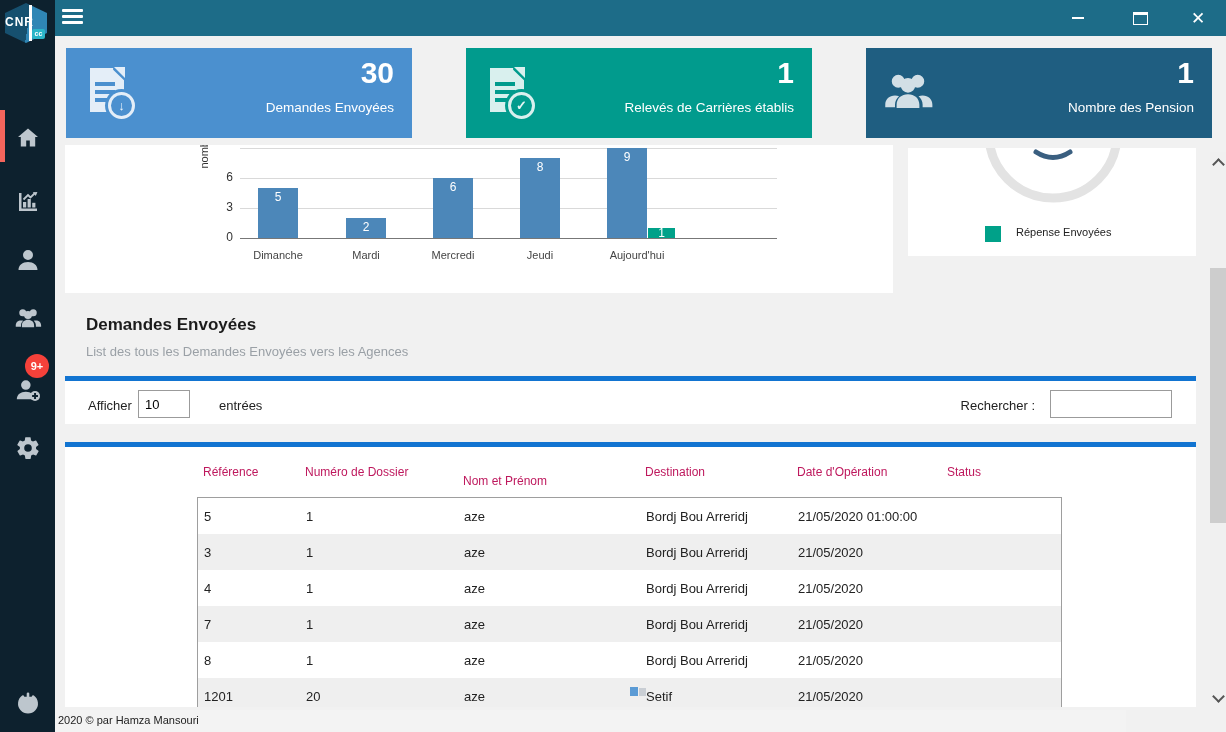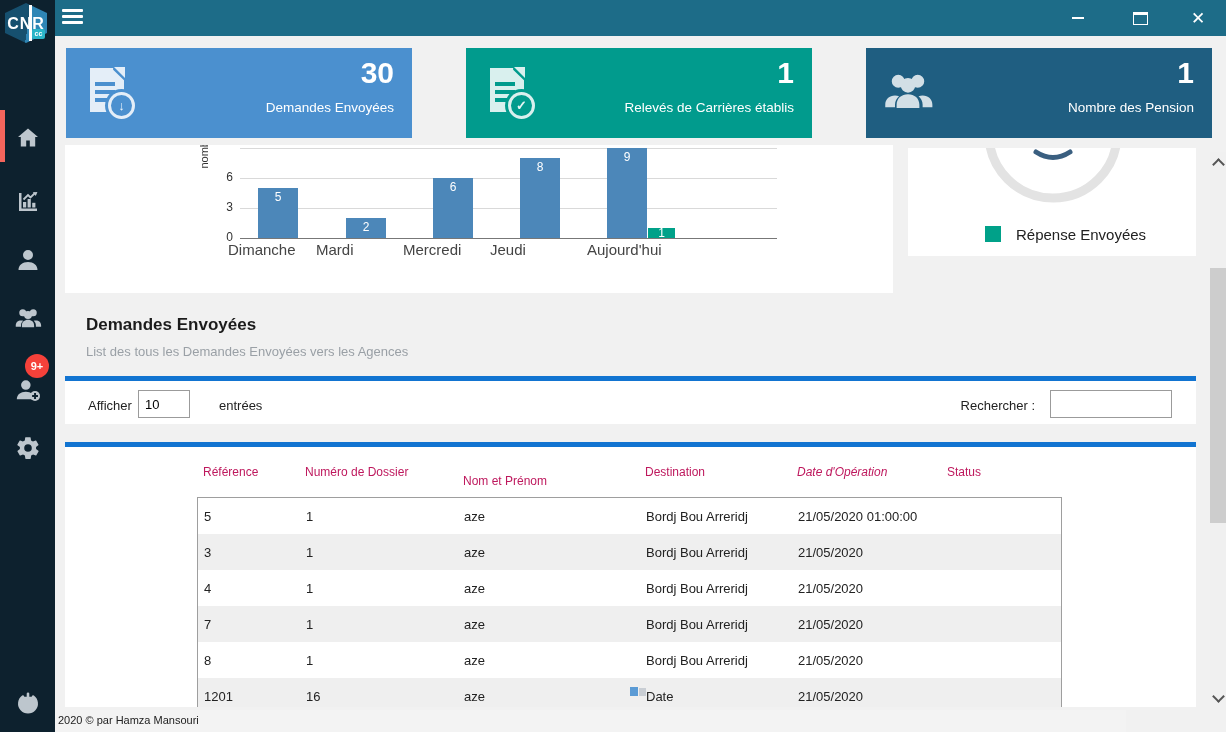--- a/index.html
+++ b/index.html
@@ -13,21 +13,21 @@
   .win-btn.min{left:1008px;} .win-btn.max{left:1070px;} .win-btn.close{left:1128px;font-size:17px;}
   .win-btn.min span{display:block;width:12px;height:2.5px;background:#fff;}
   .win-btn.max span{display:block;width:13px;height:9px;border:1.5px solid #fff;border-top:3.5px solid #fff;}
 
   
   .sidebar{position:absolute;left:0;top:0;width:55px;height:732px;background:#0d212e;z-index:6;}
   .logo{position:absolute;left:5px;top:3px;width:42px;height:40px;}
   .hex{position:absolute;inset:0;background:linear-gradient(100deg,#16506f 55%,#2f86b5 55%);
        clip-path:polygon(50% 0%,100% 25%,100% 75%,50% 100%,0% 75%,0% 25%);}
   .hex-line{position:absolute;left:58%;top:6%;bottom:6%;width:3px;background:#fff;}
-  .logo-text{position:absolute;left:0;right:0;top:12px;text-align:center;color:#fff;font-weight:bold;font-size:16px;letter-spacing:1px;}
+  .logo-text{position:absolute;left:0;right:0;top:12px;text-align:left;color:#fff;font-weight:bold;font-size:12px;letter-spacing:1px;}
   .logo-badge{position:absolute;left:27px;top:26px;width:13px;height:10px;background:#2ab5c8;color:#fff;
        font-size:7px;font-weight:bold;text-align:center;line-height:10px;border-radius:2px;}
   .nav-item{position:absolute;left:0;width:55px;height:44px;display:flex;align-items:center;justify-content:center;cursor:pointer;}
   .nav-item svg{fill:#bdc6cd;}
   .active-bar{position:absolute;left:0;top:110px;width:5px;height:52px;background:#f4655c;}
   .nav-badge{position:absolute;left:25px;top:-8px;width:24px;height:24px;background:#f5413a;border-radius:50%;
        color:#fff;font-size:11px;font-weight:bold;text-align:center;line-height:24px;}
 
   
   .stat-card{position:absolute;top:48px;width:346px;height:90px;color:#fff;z-index:3;}
@@ -45,23 +45,23 @@
   
   .card{position:absolute;background:#fff;}
   .barcard{left:65px;top:145px;width:828px;height:148px;overflow:hidden;}
   .donutcard{left:908px;top:148px;width:288px;height:108px;overflow:hidden;}
   .gridline{position:absolute;height:1px;background:#d9d9d9;left:175px;width:537px;}
   .axisline{position:absolute;height:1px;background:#777;left:175px;width:537px;top:93px;}
   .ytick{position:absolute;left:140px;width:28px;text-align:right;font-size:12px;color:#333;}
   .ylab{position:absolute;left:133px;top:-4px;writing-mode:vertical-rl;transform:rotate(180deg);font-size:11px;color:#333;}
   .bar{position:absolute;}
   .bar-label{position:absolute;width:100%;text-align:center;color:#fff;font-size:12px;top:2px;}
-  .xlab{position:absolute;top:96px;width:100px;font-size:15px;color:#444;}
+  .xlab{position:absolute;top:104px;width:100px;text-align:center;font-size:11px;color:#444;}
   .legend-sq{position:absolute;left:77px;top:78px;width:16px;height:16px;background:#00a189;}
-  .legend-txt{position:absolute;left:108px;top:78px;font-size:15px;color:#222;}
+  .legend-txt{position:absolute;left:108px;top:78px;font-size:11px;color:#222;}
 
   
   .sec-title{position:absolute;left:86px;top:315px;font-size:17px;font-weight:bold;color:#1c1c1c;}
   .sec-sub{position:absolute;left:86px;top:344px;font-size:13px;color:#9aa0a6;}
 
   
   .bluebar{position:absolute;left:65px;width:1131px;background:#fff;border-top:5px solid var(--accent,#1274d1);box-sizing:border-box;}
   .filterbar{top:376px;height:48px;}
   .tablecard{top:442px;height:265px;overflow:hidden;}
   .flabel{position:absolute;font-size:13px;color:#222;top:17px;}
@@ -251,21 +251,21 @@
     <span class="flabel" style="left:870px;width:100px;text-align:right;">Rechercher :</span>
     <input class="fi" style="left: 985px; width: 122px;" value="">
   </div>
 
   <div class="bluebar tablecard">
     <div id="thead-row">
         <span class="thead-cell" style="left: 138px;">Référence</span>
         <span class="thead-cell" style="left: 240px;">Numéro de Dossier</span>
         <span class="thead-cell" style="left: 398px; margin-top: 9px;">Nom et Prénom</span>
         <span class="thead-cell" style="left: 580px;">Destination</span>
-        <span class="thead-cell" style="left: 732px; font-style: italic;">Date d'Opération</span>
+        <span class="thead-cell" style="left: 732px;">Date d'Opération</span>
         <span class="thead-cell" style="left: 882px;">Status</span>
       </div>
     <div class="tbox">
       <table class="dt" id="data-table">
           <colgroup>
             <col style="width: 102px;">
             <col style="width: 158px;">
             <col style="width: 182px;">
             <col style="width: 152px;">
             <col style="width: 150px;">
@@ -307,23 +307,23 @@
             <tr>
               <td>8</td>
               <td>1</td>
               <td>aze</td>
               <td>Bordj Bou Arreridj</td>
               <td>21/05/2020</td>
               <td></td>
             </tr>
             <tr>
               <td>1201</td>
-              <td>16</td>
-              <td>aze</td>
-              <td>Date</td>
+              <td>20</td>
+              <td>aze</td>
+              <td>Setif</td>
               <td>21/05/2020</td>
               <td></td>
             </tr>
           </tbody>
         </table>
     </div>
     <div class="artifact-b"></div>
     <div class="artifact-g"></div>
   </div>
 

